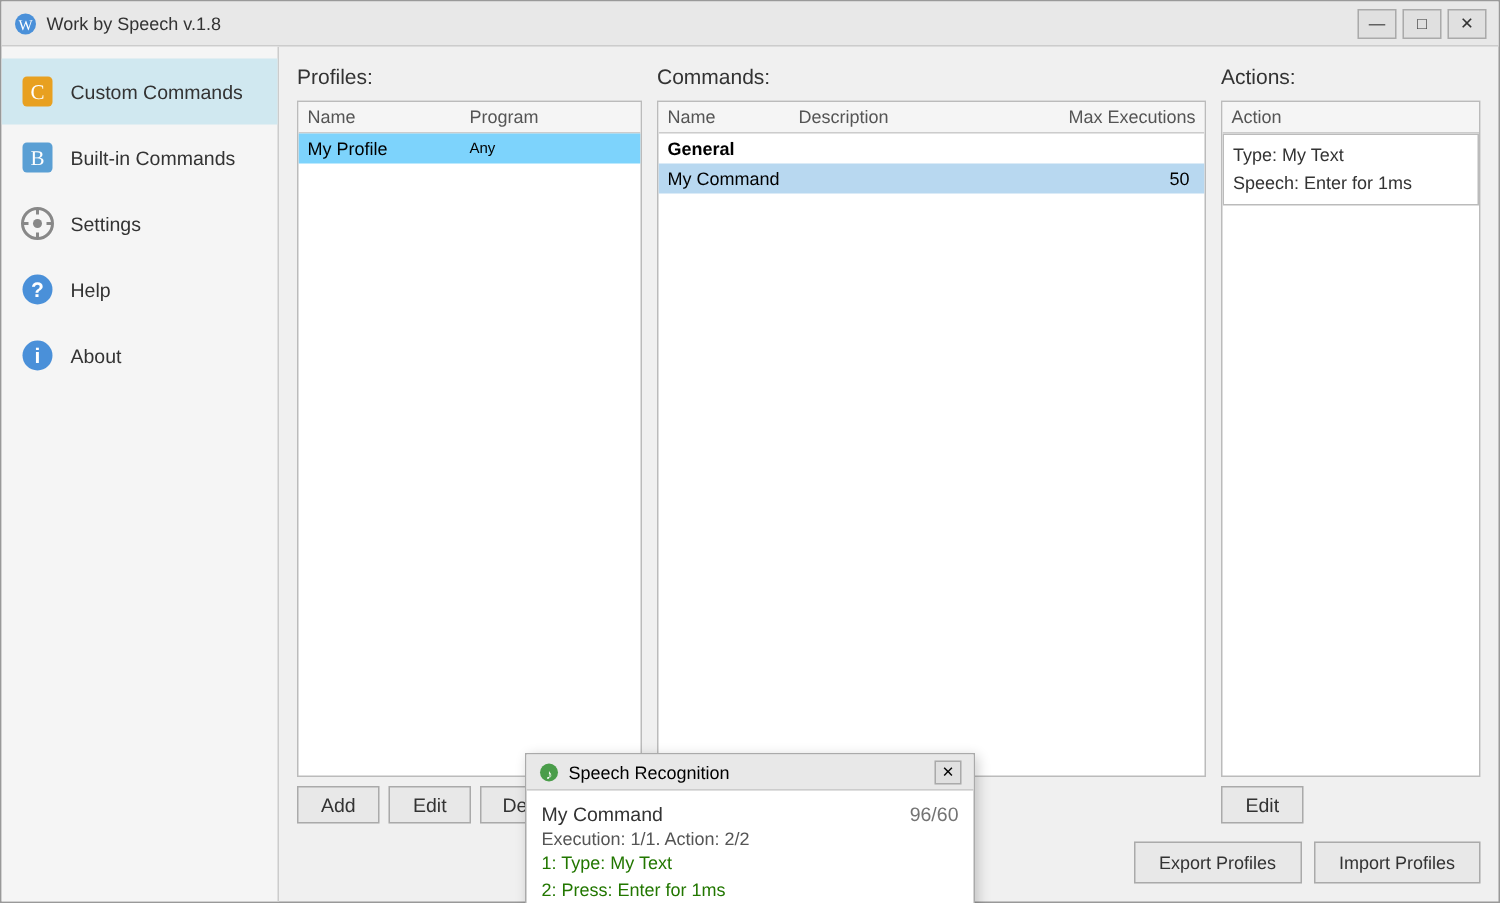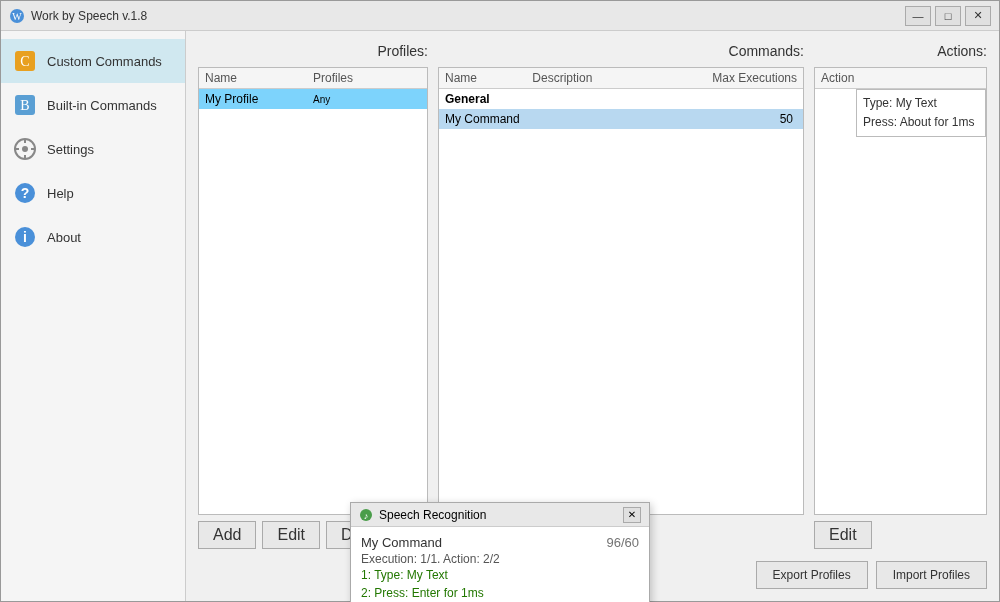--- a/index.html
+++ b/index.html
@@ -103,21 +103,20 @@
       gap: 6px;
     }
     .panel.profiles { width: 230px; }
     .panel.commands { flex: 1; }
     .panel.actions { width: 173px; }
     .panel-title {
       font-size: 14px;
       font-weight: normal;
       color: #333;
       margin-bottom: 2px;
-      text-align: right;
     }
     .panel-list {
       flex: 1;
       background: white;
       border: 1px solid #bbb;
       overflow-y: auto;
       min-height: 0;
     }
     .list-header {
       display: flex;
@@ -158,40 +157,39 @@
     .cmd-col-max { width: 90px; font-size: 12px; text-align: right; padding-right: 4px; }
     .action-list {
       flex: 1;
       background: white;
       border: 1px solid #bbb;
       overflow-y: auto;
       padding: 4px 6px;
       font-size: 12px;
       color: #333;
       line-height: 1.6;
-      margin-left: 41px;
     }
     .action-header-row {
       display: flex;
       background: #f5f5f5;
       border-bottom: 1px solid #ccc;
       padding: 3px 6px;
       font-size: 12px;
       color: #555;
     }
     .buttons-row {
       display: flex;
       gap: 6px;
     }
     .btn {
       padding: 4px 14px;
       background: #e8e8e8;
       border: 1px solid #aaa;
       cursor: pointer;
-      font-size: 16px;
+      font-size: 13px;
       color: #333;
       min-width: 55px;
     }
     .bottom-row {
       display: flex;
       justify-content: flex-end;
       gap: 8px;
       padding-top: 4px;
     }
     .btn-large {
@@ -337,21 +335,21 @@
     </div>
 
     <div class="content-area">
       <div class="panels-row">
 
         <div class="panel profiles">
           <div class="panel-title">Profiles:</div>
           <div class="panel-list">
             <div class="list-header">
               <span class="col-name">Name</span>
-              <span class="col-program">Profiles</span>
+              <span class="col-program">Program</span>
             </div>
             <div class="list-row selected">
               <span class="col-name">My Profile</span>
               <span class="col-program">Any</span>
             </div>
           </div>
           <div class="buttons-row">
             <button class="btn">Add</button>
             <button class="btn">Edit</button>
             <button class="btn">Delete</button>
@@ -381,21 +379,21 @@
         </div>
 
         <div class="panel actions">
           <div class="panel-title">Actions:</div>
           <div class="panel-list">
             <div class="action-header-row">
               <span>Action</span>
             </div>
             <div class="action-list">
               <div>Type: My Text</div>
-              <div>Press: About for 1ms</div>
+              <div>Speech: Enter for 1ms</div>
             </div>
           </div>
           <div class="buttons-row">
             <button class="btn">Edit</button>
           </div>
         </div>
 
       </div>
 
       <div class="bottom-row">

